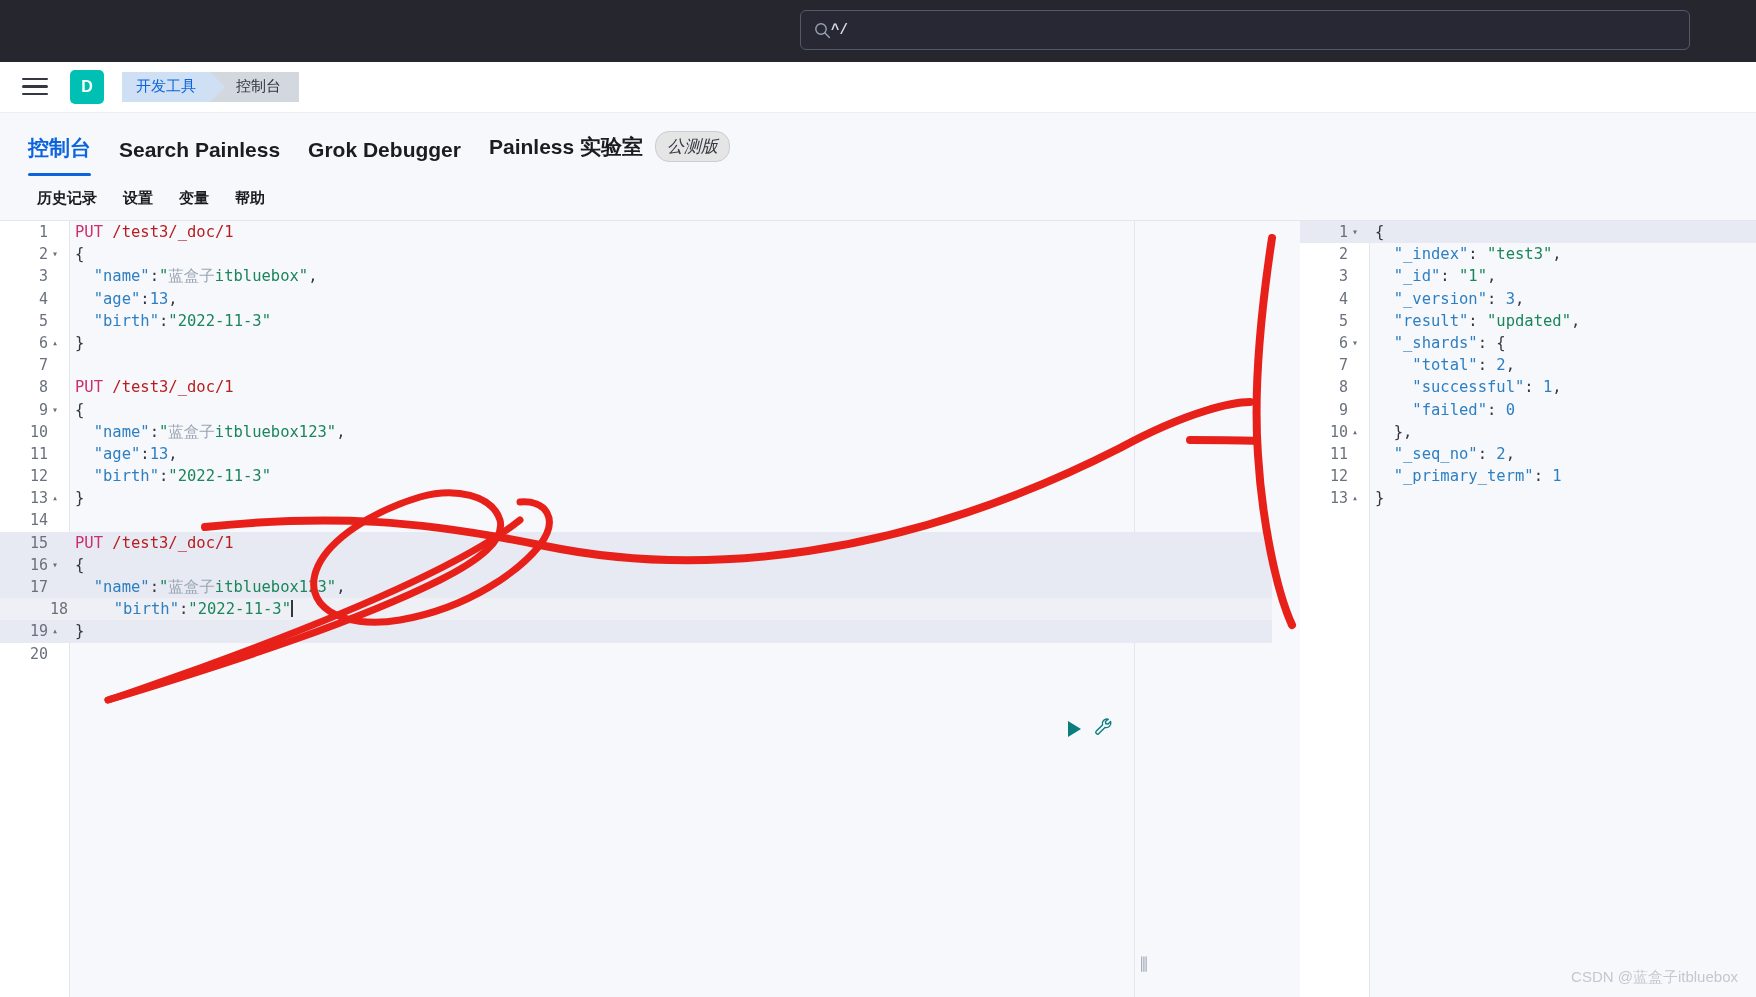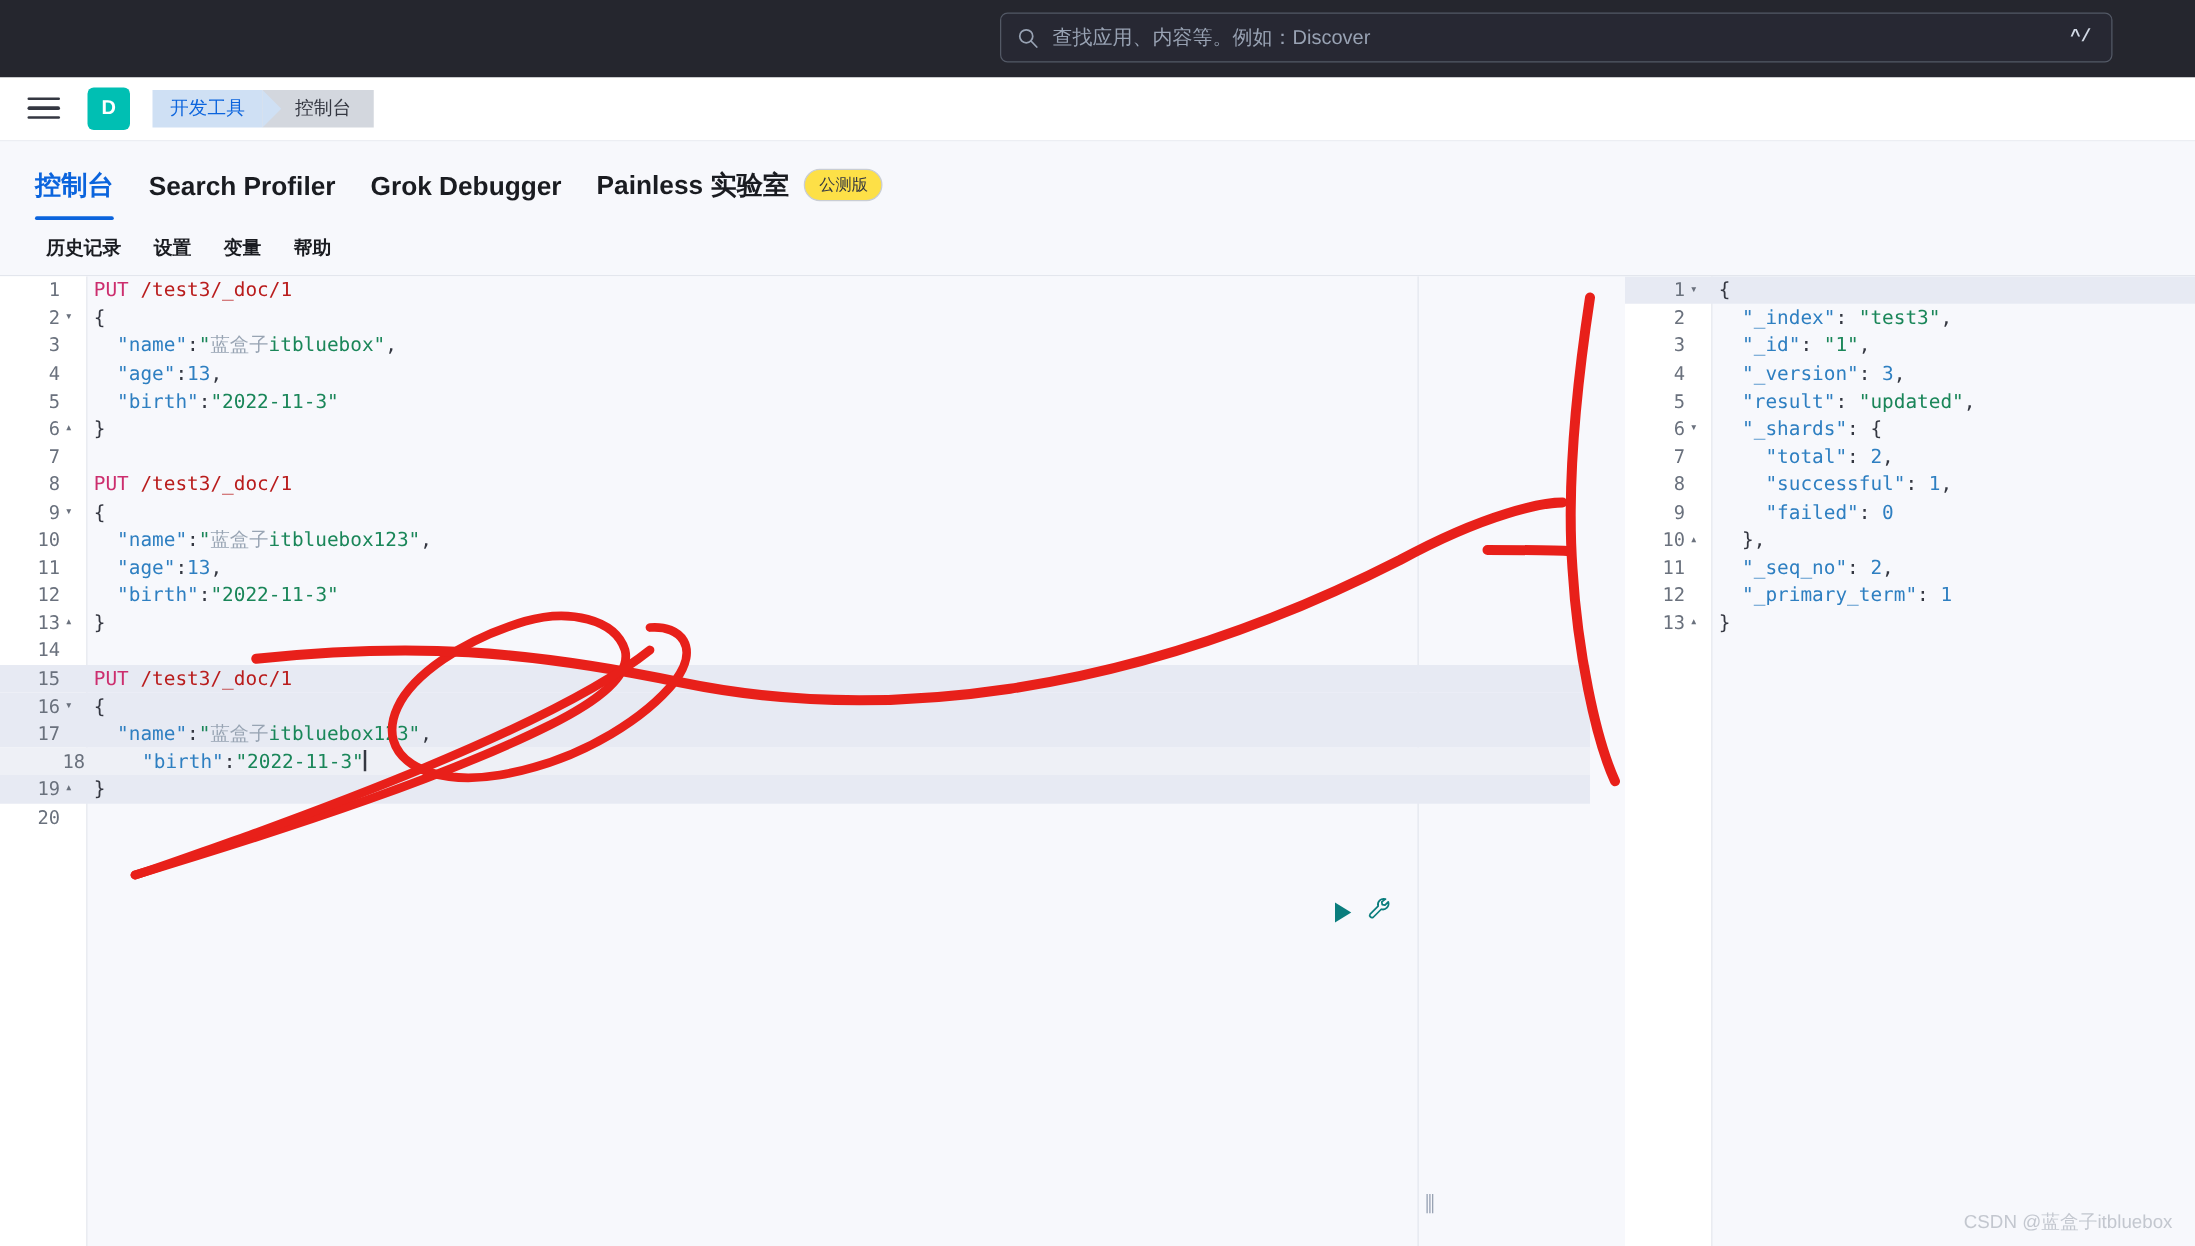--- a/index.html
+++ b/index.html
@@ -89,22 +89,22 @@
     display: flex; align-items: center; white-space: nowrap;
   }
   .tab.active { color: #0b64dd; }
   .tab.active:after {
     content: ""; position: absolute; left: 14px; right: 14px; bottom: 0;
     height: 3px; background: #0b64dd; border-radius: 2px;
   }
   .beta-badge {
     display: inline-block; margin-left: 12px;
     border: 1px solid #c9cdd4; border-radius: 14px;
-    padding: 3px 11px; font-size: 13px; font-weight: normal;
-    color: #343741; background: #fde047;
+    padding: 3px 11px; font-size: 17px; font-weight: normal;
+    color: #343741; background: #e5e5e5; font-style: italic;
   }
 
   
   .consolemenu {
     position: absolute; left: 0; top: 176px; width: 1756px; height: 44px;
     background: #f7f8fc;
     display: flex; align-items: center; padding-left: 24px;
   }
   .cm-item {
     font-size: 15px; color: #1a1c21; font-weight: bold;
@@ -234,21 +234,20 @@
       <span class="elastic-word">elastic</span>
     </div>
 
     <div class="searchbox">
       <span class="search-icon-box">
         <svg width="17" height="17" viewBox="0 0 17 17">
           <circle cx="7" cy="7" r="5.2" fill="none" stroke="#98a2b3" stroke-width="1.4"></circle>
           <line x1="10.8" y1="10.8" x2="15.4" y2="15.6" stroke="#98a2b3" stroke-width="1.4" stroke-linecap="round"></line>
         </svg>
       </span>
-      <span class="search-ph">查找应用、内容等。例如：Discover</span>
       <span class="kbd-hint">^/</span>
     </div>
   </div>
 
   <div class="breadcrumb-bar">
     <div class="hamburger">
       <span></span>
         <span></span>
         <span></span>
     </div>
@@ -257,21 +256,21 @@
       <div class="crumb first">开发工具</div>
       <div class="crumb last">控制台</div>
     </div>
   </div>
 
   <div class="tabbar">
     <div class="tab active">
       <span>控制台</span>
     </div>
     <div class="tab">
-      <span>Search Profiler</span>
+      <span>Search Painless</span>
     </div>
     <div class="tab">
       <span>Grok Debugger</span>
     </div>
     <div class="tab">
       <span>Painless 实验室</span>
       <span class="beta-badge">公测版</span>
     </div>
   </div>
 

